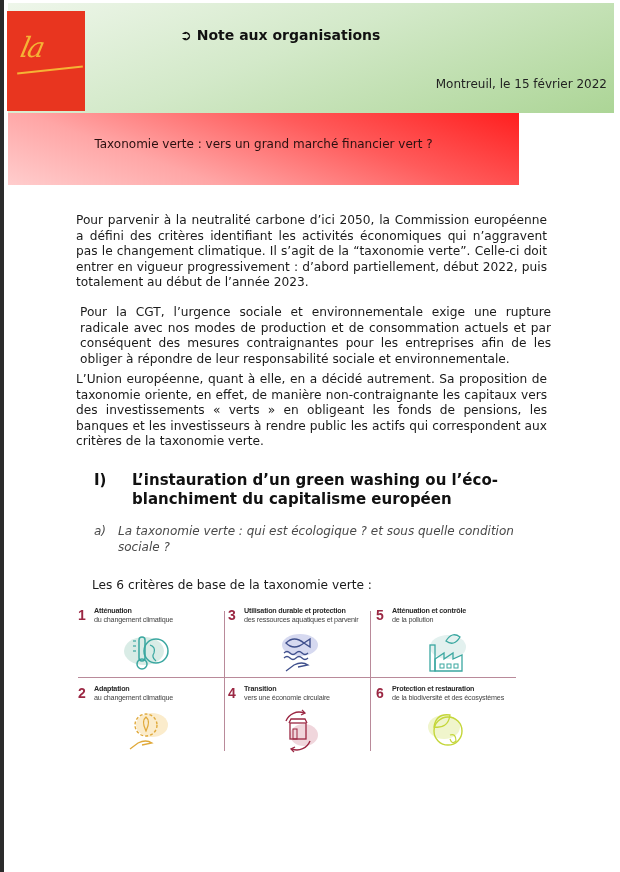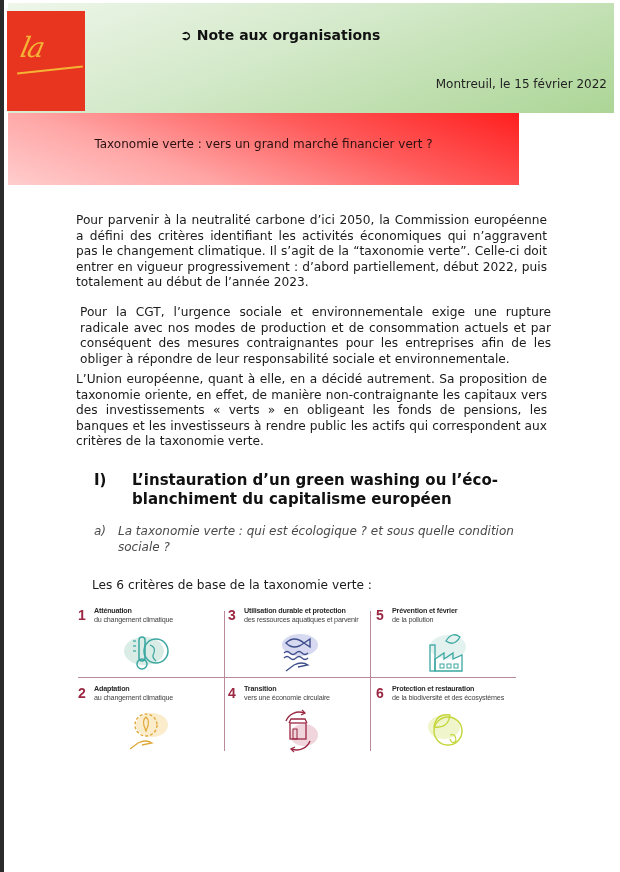--- a/index.html
+++ b/index.html
@@ -143,21 +143,21 @@
       <path d="M14 14 q8 -8 18 0 q-10 8 -18 0 z" fill="none" stroke="#3f4f8c" stroke-width="1.4"></path>
       <path d="M32 14 l6 -4 l0 8 z" fill="none" stroke="#3f4f8c" stroke-width="1.4"></path>
       <path d="M12 24 q3 -3 6 0 q3 3 6 0 q3 -3 6 0 q3 3 6 0" fill="none" stroke="#3f4f8c" stroke-width="1.3"></path>
       <path d="M12 29 q3 -3 6 0 q3 3 6 0 q3 -3 6 0 q3 3 6 0" fill="none" stroke="#3f4f8c" stroke-width="1.3"></path>
       <path d="M14 42 l8 -6 q8 -4 14 0 l-10 2" fill="none" stroke="#3f4f8c" stroke-width="1.3"></path>
     </svg>
   </div>
 
   <div class="cell" style="left:298px;top:0">
     <span class="n">5</span>
-    <span class="t">Prévention et février</span>
+    <span class="t">Atténuation et contrôle</span>
     <span class="s">de la pollution</span>
     <svg class="ic" viewBox="0 0 52 46">
       <ellipse cx="28" cy="18" rx="18" ry="12" fill="#e3f1ef"></ellipse>
       <rect x="10" y="16" width="5" height="26" fill="none" stroke="#3aa7a0" stroke-width="1.3"></rect>
       <path d="M15 42 L15 30 L24 24 L24 30 L33 24 L33 30 L42 26 L42 42 Z" fill="none" stroke="#3aa7a0" stroke-width="1.3"></path>
       <rect x="20" y="35" width="4" height="4" fill="none" stroke="#3aa7a0" stroke-width="1"></rect>
       <rect x="27" y="35" width="4" height="4" fill="none" stroke="#3aa7a0" stroke-width="1"></rect>
       <rect x="34" y="35" width="4" height="4" fill="none" stroke="#3aa7a0" stroke-width="1"></rect>
       <path d="M26 12 q6 -10 14 -4 q-6 10 -14 4 z" fill="none" stroke="#3aa7a0" stroke-width="1.3"></path>
     </svg>

